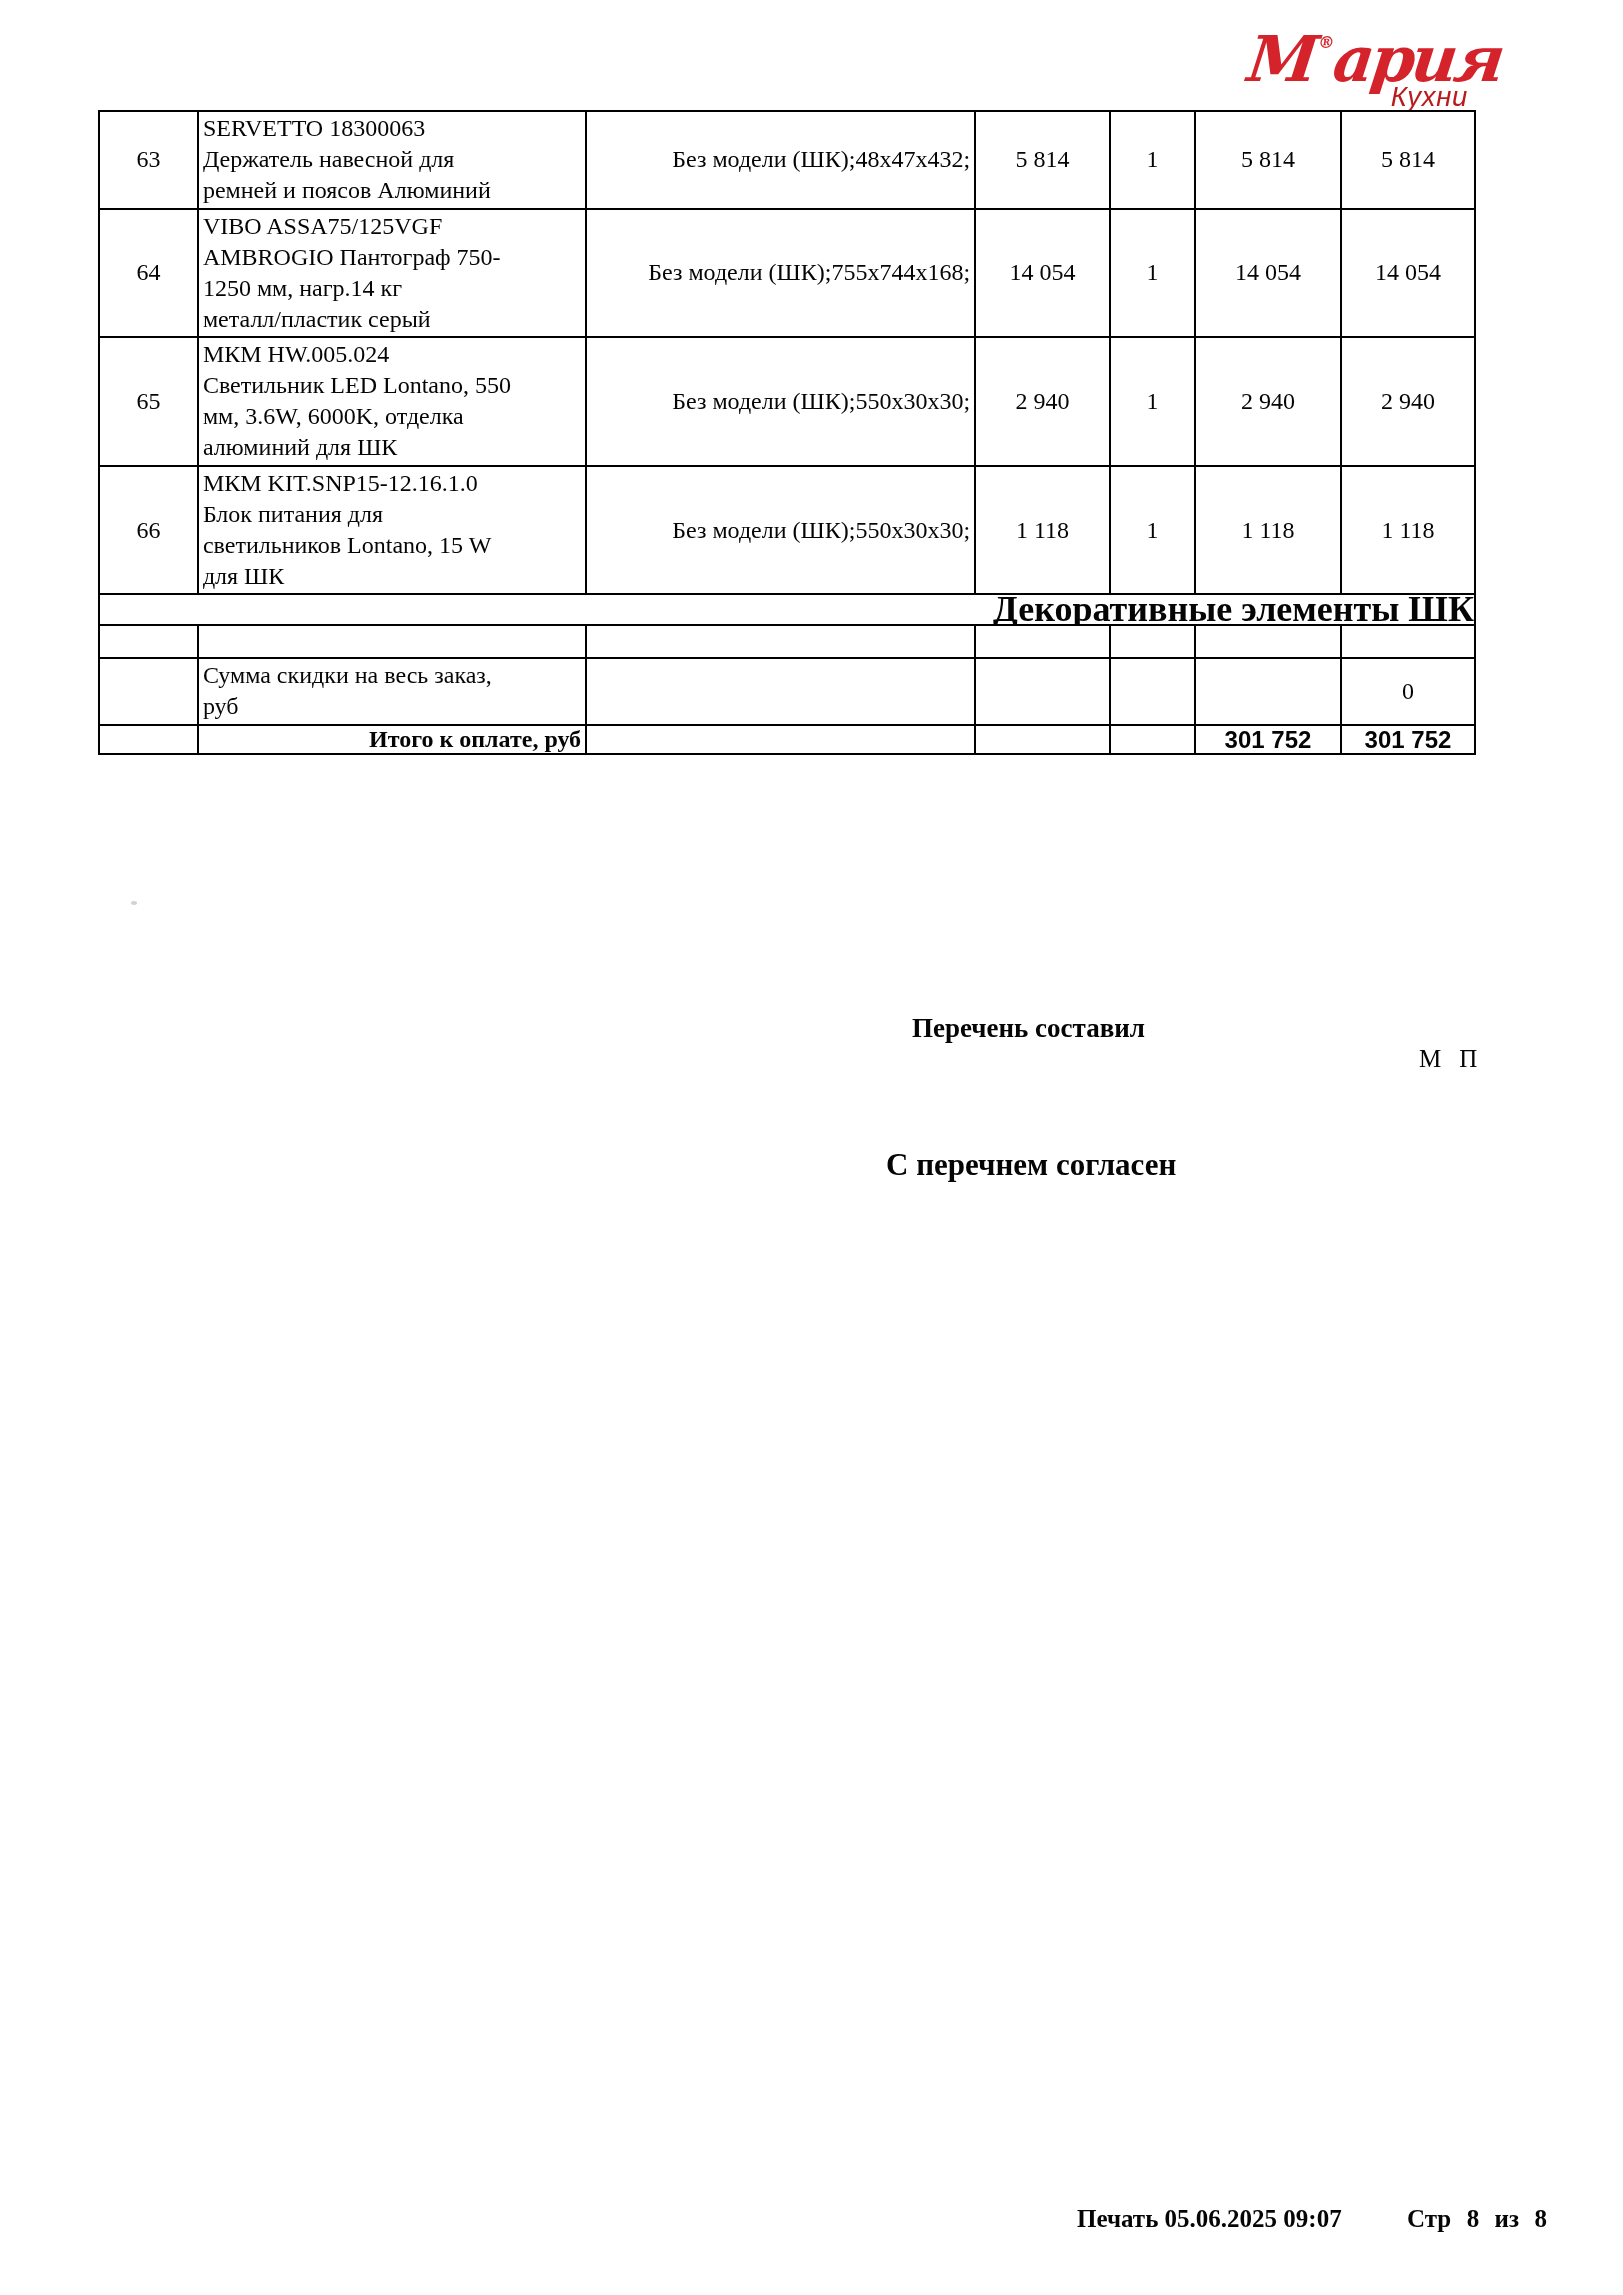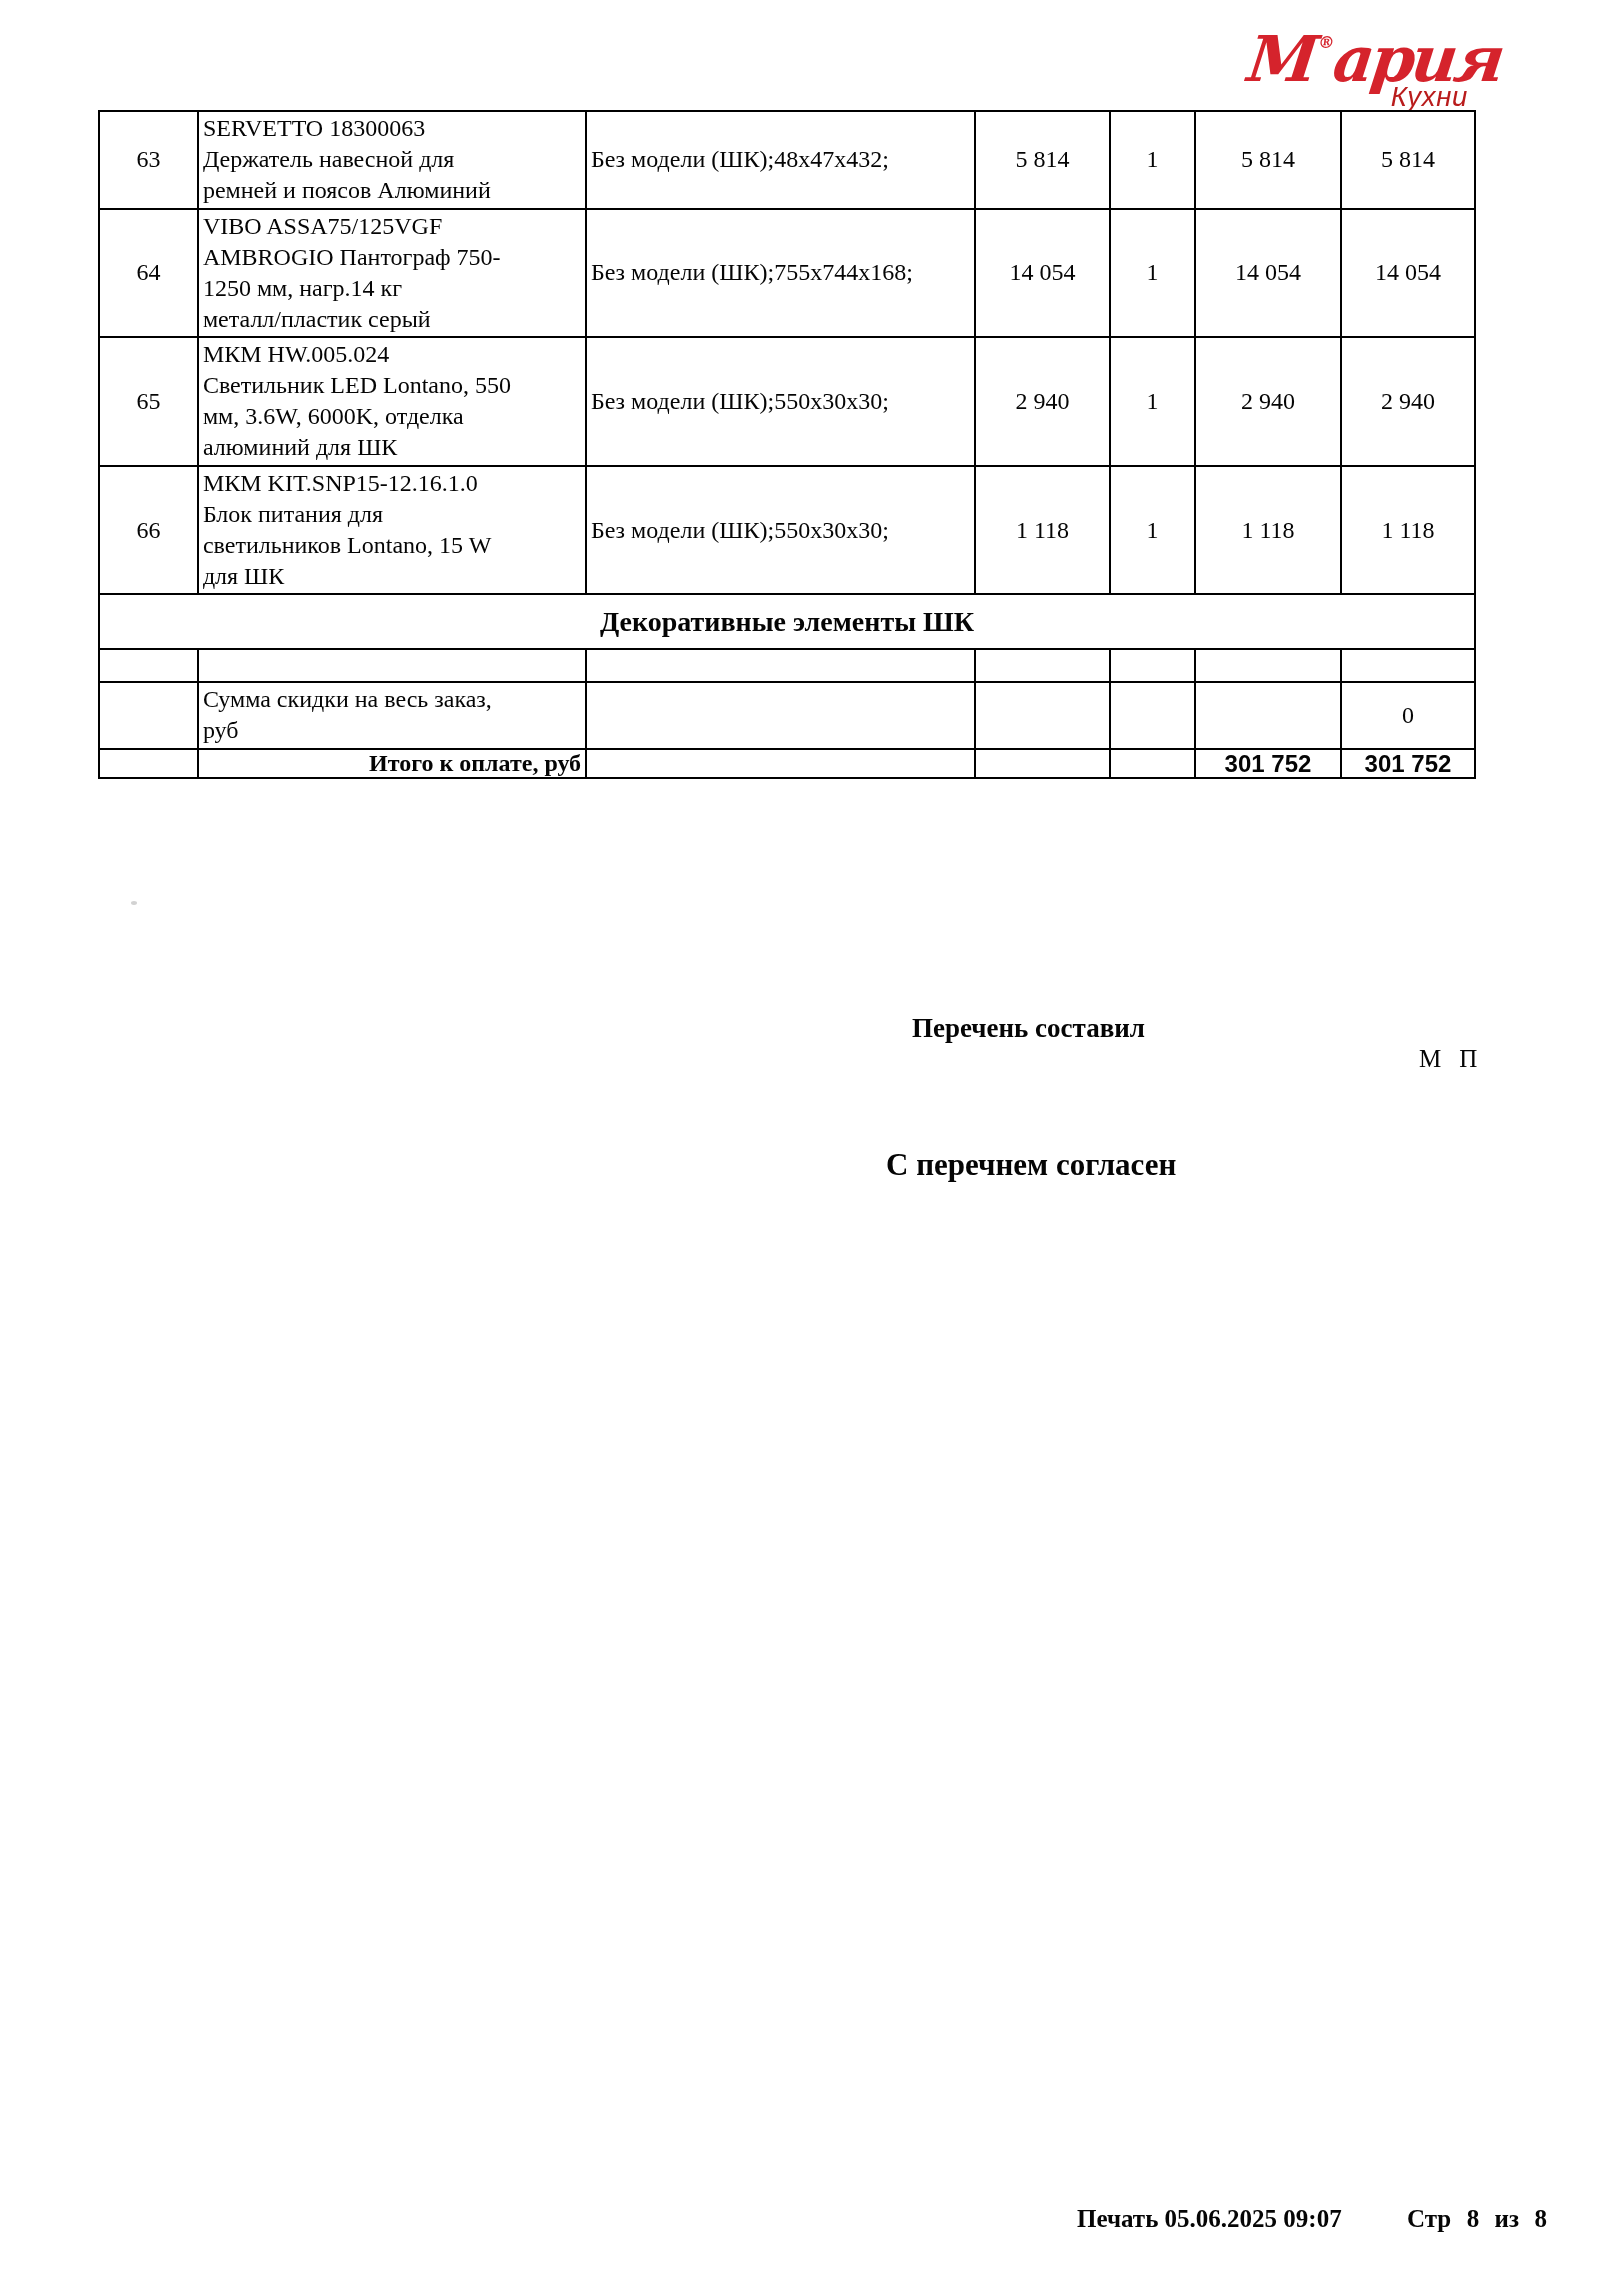--- a/index.html
+++ b/index.html
@@ -42,32 +42,32 @@
   table.items td {
     border-left: 2px solid #000; border-right: 2px solid #000;
     border-top: 2.6px solid #000; border-bottom: 2.6px solid #000;
     font-size: 24px; line-height: 31px;
     vertical-align: middle;
     padding: 1.3px 3.9px;
     overflow: hidden;
   }
   td.c-num   { text-align: center; }
   td.c-desc  { text-align: left; padding-left: 7.9px; padding-right: 6.5px; white-space: pre-line; }
-  td.c-model { text-align: left; padding-left: 9.2px; padding-right: 5.2px; }
+  td.c-model { text-align: right; padding-left: 9.2px; padding-right: 5.2px; }
   td.c-price, td.c-qty, td.c-total, td.c-total2, td.c-val { text-align: center; }
 
   tr.r63 td { height: 90px; }
   tr.r64 td { height: 123px; }
   tr.r65 td { height: 119px; }
   tr.r66 td { height: 121px; }
 
   tr.section-row td {
-    height: 28px; text-align: center;
-    font-weight: bold; font-size: 28px; line-height: 29px;
-    padding: 12px;
+    height: 28px; text-align: right;
+    font-weight: bold; font-size: 36px; line-height: 29px;
+    padding: 0;
   }
   tr.empty-row td { height: 28px; }
   tr.sum1 td { height: 60px; }
   tr.sum2 td { height: 58px; }
   tr.total-row td { height: 27px; line-height: 27.5px; padding-top: 0; padding-bottom: 0; }
   td.c-total-label { font-weight: bold; font-size: 26px; text-align: right; padding-left: 7.9px; }
   td.c-grand {
     font-family: "Liberation Sans", sans-serif;
     font-weight: bold; font-size: 22px; text-align: center;
   }

